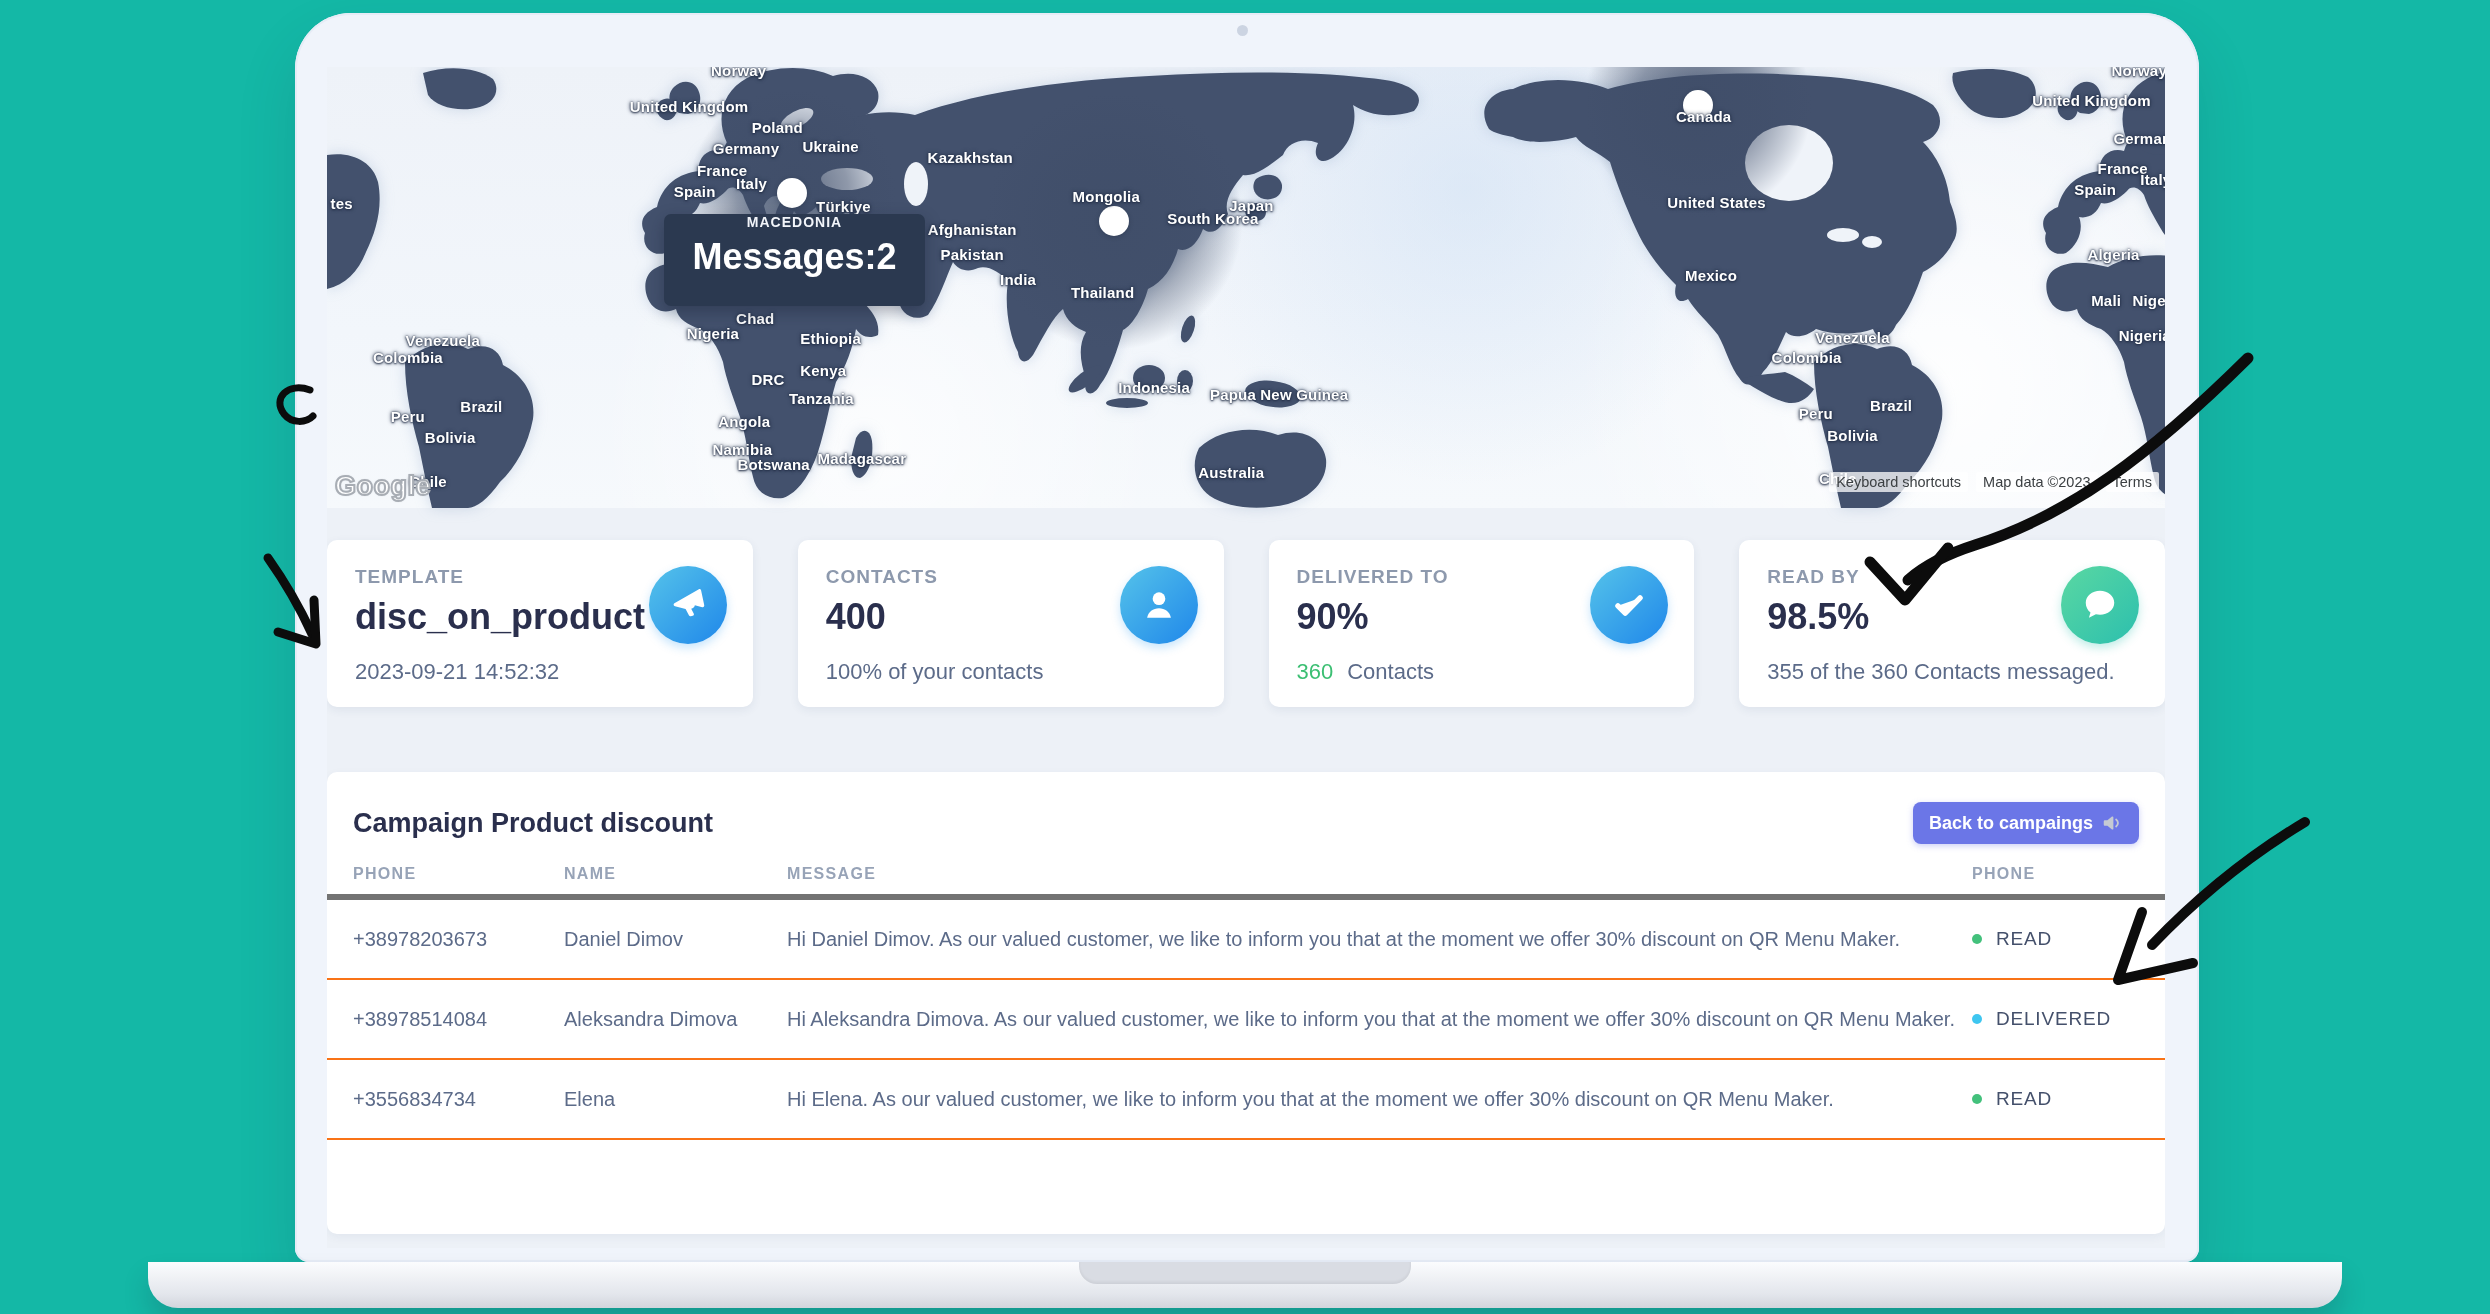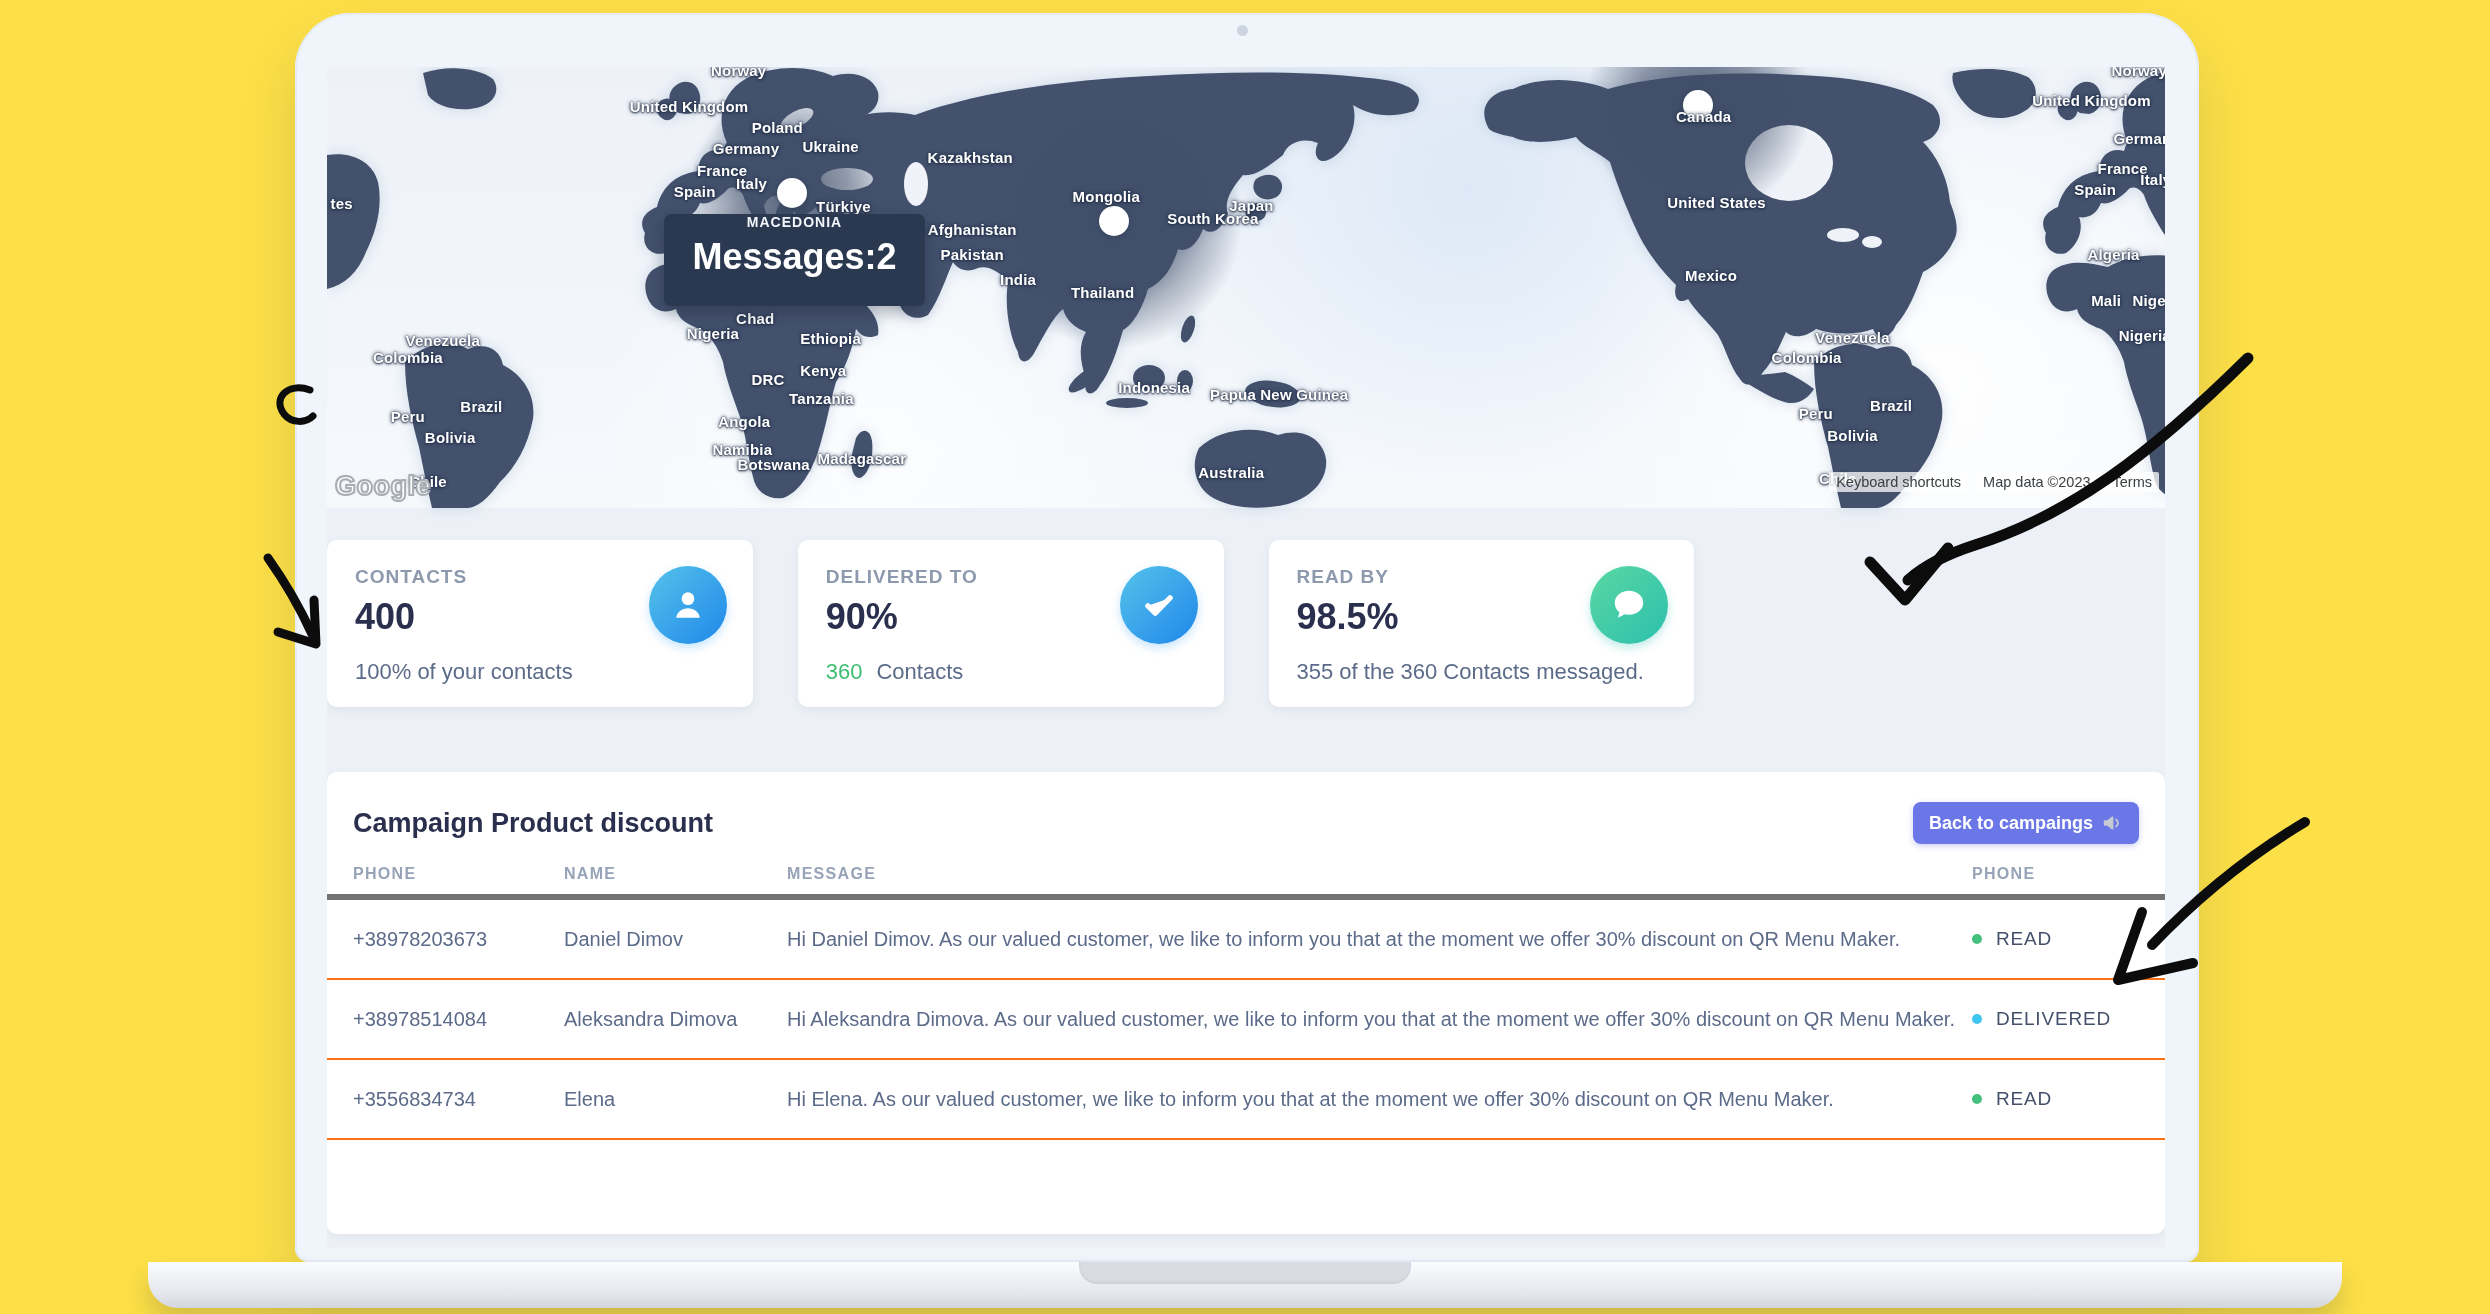--- a/index.html
+++ b/index.html
@@ -2,21 +2,21 @@
 <html style="--land: #43516d; --tooltip-bg: #2b3950; --icon-blue-1: #55c3ea; --icon-blue-2: #1f87ea; --icon-green-1: #5ad8a2; --icon-green-2: #2cbfae; --btn: #6b76e7; --green: #3cbf73; --status-blue: #3ec6f0; --ink: #2a2f4d; --muted: #8d99ad; --sub: #5c6b89;"><head>
 <meta charset="utf-8">
 <style>
   html,body{margin:0;padding:0;background:#ffffff;width:2490px;height:1314px;overflow:hidden;
     font-family:"Liberation Sans","DejaVu Sans",sans-serif;
     --land:#43516d; --ocean:#eff3f9; --tooltip-bg:#2b3950;
     --icon-blue-1:#55c3ea; --icon-blue-2:#1f87ea; --icon-green-1:#5ad8a2; --icon-green-2:#2cbfae;
     --btn:#6b76e7; --green:#3cbf73; --status-blue:#3ec6f0;
     --ink:#2a2f4d; --muted:#8d99ad; --sub:#5c6b89;}
   *{box-sizing:border-box}
-  .page{position:relative;width:2490px;height:1314px;background:#fde047}
+  .page{position:relative;width:2490px;height:1314px;background:#14b8a6}
 
   
   .laptop{position:absolute;left:295px;top:13px;width:1904px;height:1249px;background:#f0f4fb;
     border-radius:56px 56px 14px 14px;box-shadow:0 30px 60px rgba(25,40,70,.14), inset 0 0 0 2px #e6ecf6;}
   .camera-dot{position:absolute;left:942px;top:12px;width:11px;height:11px;border-radius:50%;background:#ccd4e2}
   .screen{position:absolute;left:32px;top:54px;width:1838px;height:1181px;background:#edf1f7;overflow:hidden;}
   .laptop-base{position:absolute;left:148px;top:1262px;width:2194px;height:46px;
     background:linear-gradient(180deg,#fbfcfe 0%,#eef0f4 38%,#e3e6ec 70%,#d2d5dc 100%);
     border-radius:0 0 30px 30px;box-shadow:0 16px 26px rgba(30,40,60,.18);}
   .base-notch{position:absolute;left:50%;top:0;transform:translateX(-50%);width:332px;height:22px;
@@ -259,20 +259,30 @@
         <div class="google-logo">Google</div>
         <div class="map-attribution">
           <span>Keyboard shortcuts</span>
           <span>Map data ©2023</span>
           <span>Terms</span>
         </div>
       </div>
 
       <div class="cards">
 
+        <div class="card">
+          <div class="label">TEMPLATE</div>
+          <div class="value">disc_on_product</div>
+          <div class="sub">2023-09-21 14:52:32</div>
+          <div class="icon-circle icon-blue">
+            <svg viewBox="0 0 24 24">
+                <path d="M20.5 3.8c.8-.4 1.5.1 1.5 1v9.4c0 .9-.7 1.4-1.5 1l-4.3-2.1c-.4 1.1-1.5 1.8-2.7 1.6l.9 3.3c.2.7-.2 1.3-.9 1.3h-1.2c-.5 0-1-.3-1.1-.8l-1.2-4.4-6.2-3c-.9-.4-.9-1.5 0-1.9L20.5 3.8z" transform="rotate(-12 12 12)"></path>
+              </svg>
+          </div>
+        </div>
 
         <div class="card">
           <div class="label">CONTACTS</div>
           <div class="value">400</div>
           <div class="sub">100% of your contacts</div>
           <div class="icon-circle icon-blue">
             <svg viewBox="0 0 24 24">
                 <circle cx="12" cy="8" r="4"></circle>
                 <path d="M4.5 20c.6-3.6 3.8-6 7.5-6s6.9 2.4 7.5 6H4.5z"></path>
               </svg>

